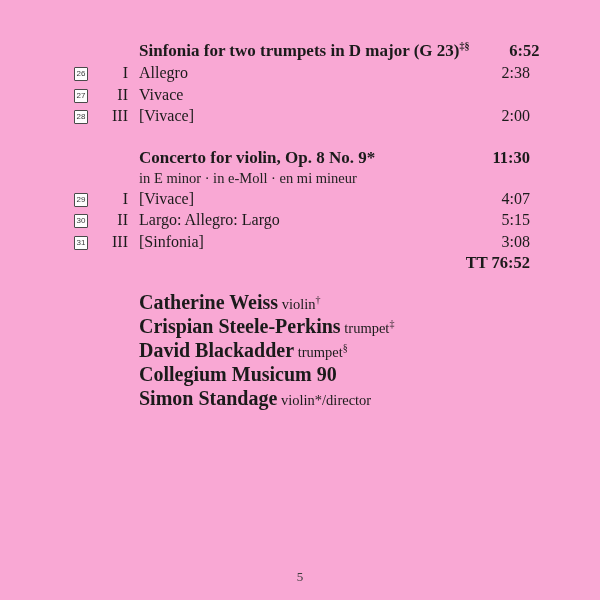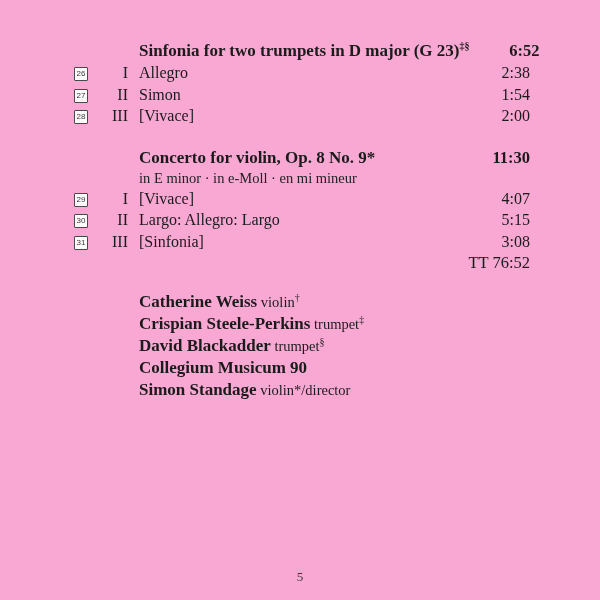--- a/index.html
+++ b/index.html
@@ -82,35 +82,35 @@
     position: relative;
     top: -2px;
     background: #fdfdfd;
   }
   sup {
     font-size: 10px;
     line-height: 0;
   }
   .tt-row {
     text-align: right;
-    font-weight: normal;
+    font-weight: bold;
     font-size: 16.5px;
     line-height: 22px;
   }
   .performers {
     margin-top: 17px;
     padding-left: 65px;
   }
   .perf-row {
     line-height: 22px;
     white-space: nowrap;
   }
   .perf-name {
     font-weight: bold;
-    font-size: 17px;
+    font-size: 20px;
     margin-top: 40px;
   }
   .perf-role {
     font-size: 14.5px;
   }
   .perf-role:before {
     content: " ";
   }
   .perf-sup {
     font-size: 10px;
@@ -142,22 +142,21 @@
   <div class="row mov-row">
     <span class="c-track"><span class="track-box">26</span></span>
     <span class="c-num">I</span>
     <span class="c-title">Allegro</span>
     <span class="c-time">2:38</span>
   </div>
 
   <div class="row mov-row">
     <span class="c-track"><span class="track-box">27</span></span>
     <span class="c-num">II</span>
-    <span class="c-title">Simon</span>
-    <span class="c-time">1:54</span>
+    <span class="c-title">Vivace</span>
   </div>
 
   <div class="row mov-row">
     <span class="c-track"><span class="track-box">28</span></span>
     <span class="c-num">III</span>
     <span class="c-title">[Vivace]</span>
     <span class="c-time">2:00</span>
   </div>
 </div>
   </section>

